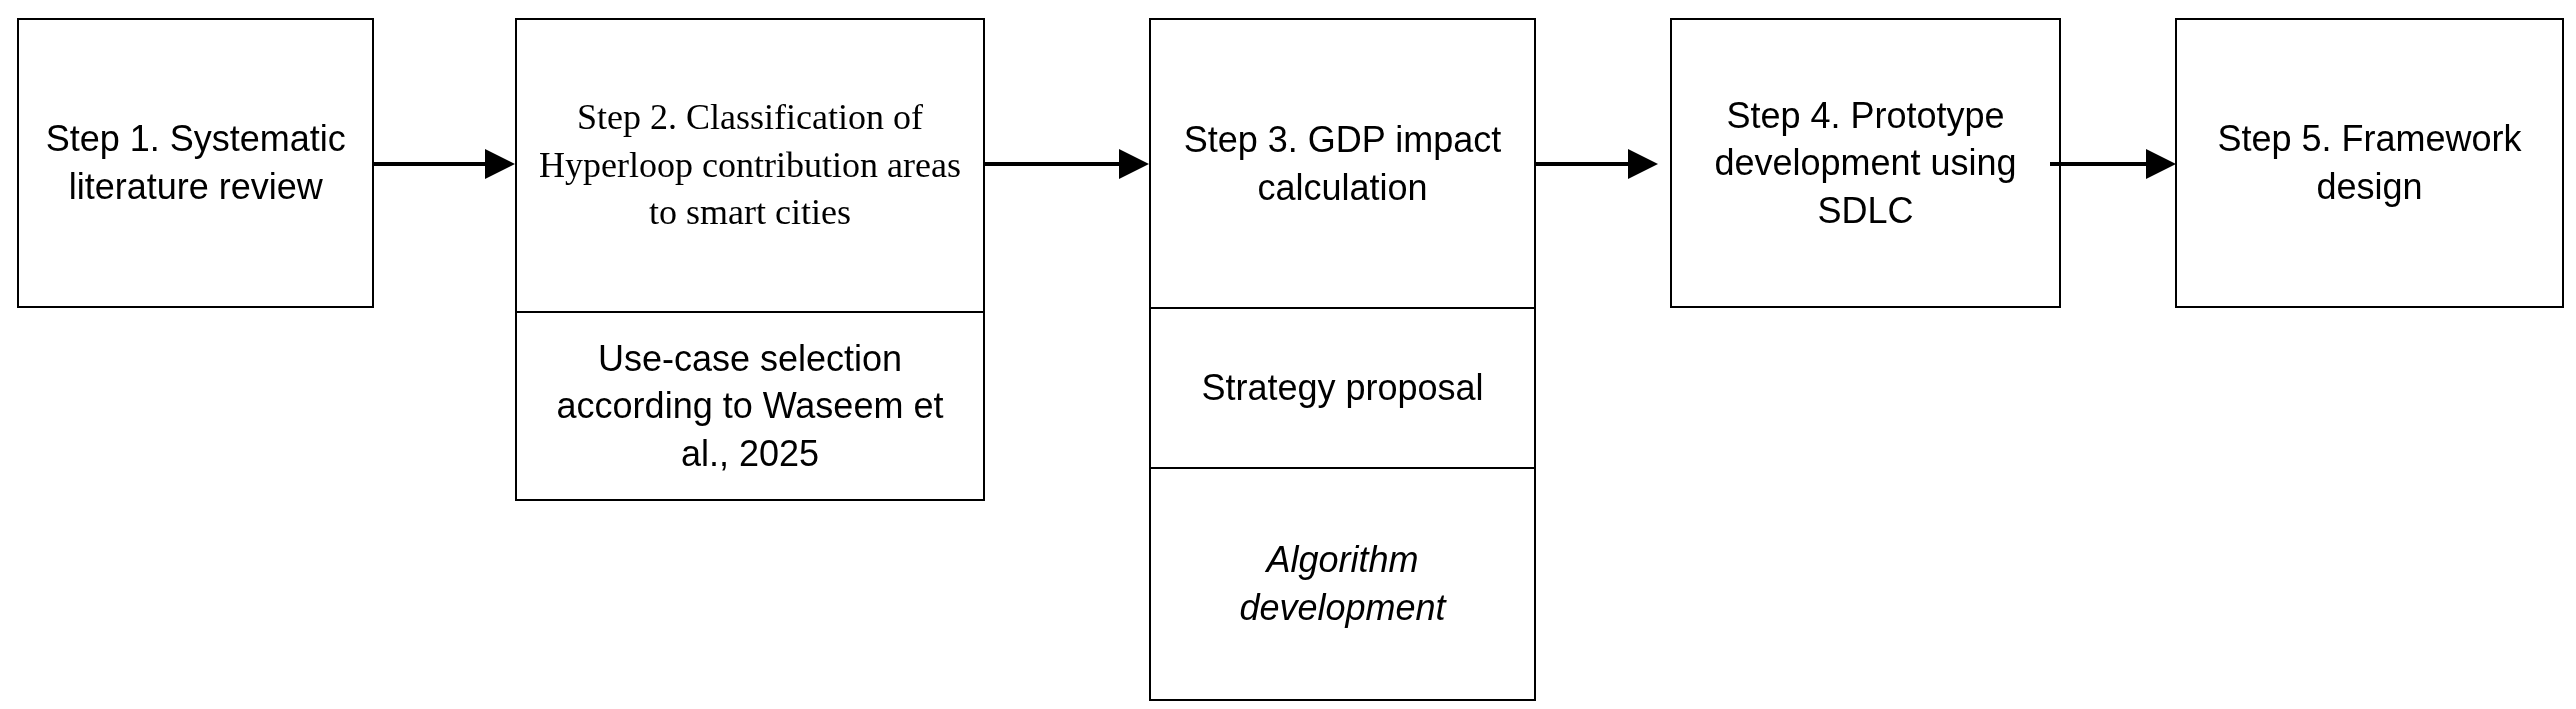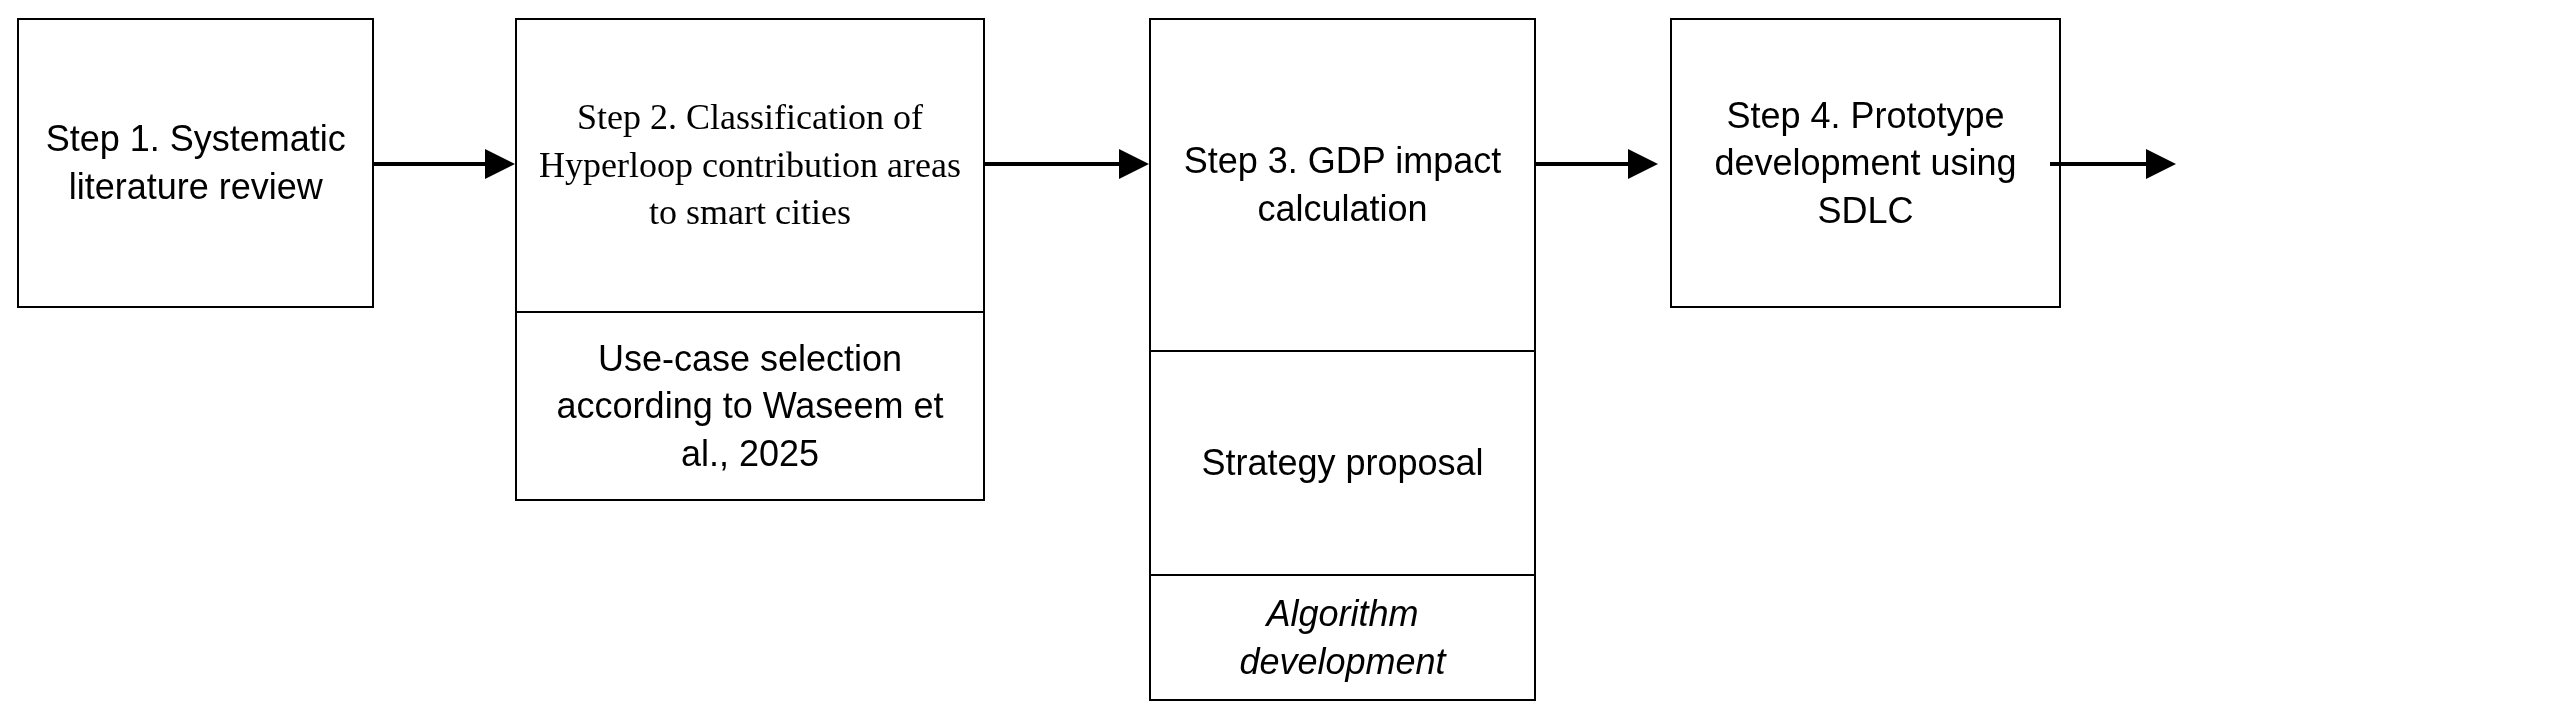--- a/index.html
+++ b/index.html
@@ -77,34 +77,37 @@
     <div class="cell" style="height:291px;font-family:Liberation Serif, serif;">Step 2. Classification of Hyperloop contribution areas to smart cities</div>
     <div class="cell" style="flex:1 1 auto;">Use-case selection according to Waseem et al., 2025</div>
   </div>
 
   <div class="arrow" style="left:985px; top:164px; width:163px;">
     <div class="shaft" style="width:138px;"></div>
     <div class="head" style="left:134px;"></div>
   </div>
 
   <div class="node" style="left:1149px; top:18px; width:387px; height:683px;">
-    <div class="cell" style="height:330px;">Step 3. GDP impact calculation</div>
-    <div class="cell" style="height:224px;">Strategy proposal</div>
+    <div class="cell" style="height:287px;">Step 3. GDP impact calculation</div>
+    <div class="cell" style="height:160px;">Strategy proposal</div>
     <div class="cell" style="flex:1 1 auto;font-style:italic;">Algorithm development</div>
   </div>
 
   <div class="arrow" style="left:1535px; top:164px; width:123px;">
     <div class="shaft" style="width:97px;"></div>
     <div class="head" style="left:93px;"></div>
   </div>
 
   <div class="node" style="left:1659px; top:18px; width:391px; height:290px;margin-left:11px;">
     <div class="cell" style="flex:1 1 auto;">Step 4. Prototype development using SDLC</div>
   </div>
 
   <div class="arrow" style="left:2050px; top:164px; width:125px;">
     <div class="shaft" style="width:100px;"></div>
     <div class="head" style="left:96px;"></div>
   </div>
 
+  <div class="node" style="left:2175px; top:18px; width:389px; height:290px;">
+    <div class="cell" style="flex:1 1 auto;">Step 5. Framework design</div>
+  </div>
 
 </div>
 
 
 </body></html>

